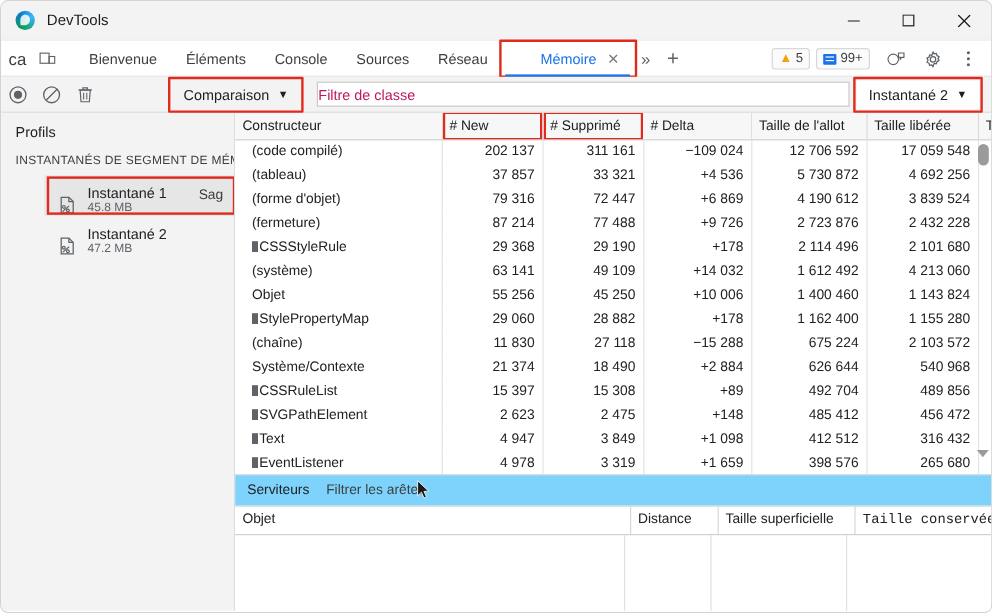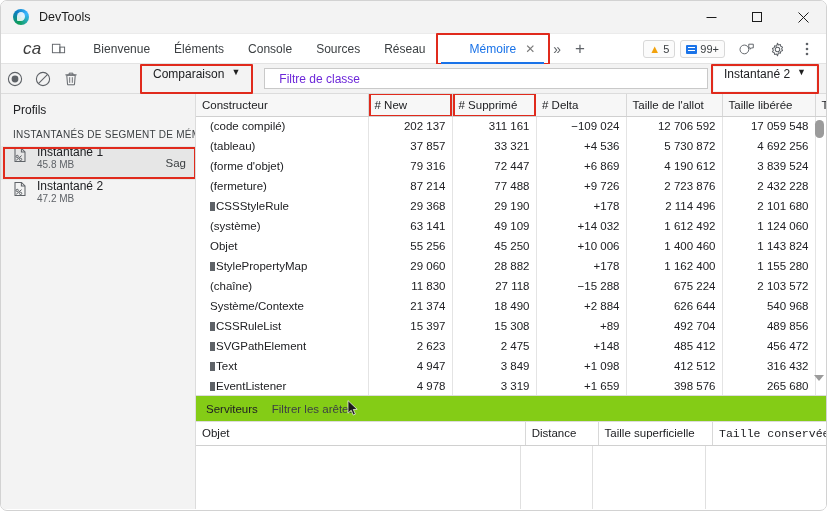--- a/index.html
+++ b/index.html
@@ -68,25 +68,24 @@
   
   .tabstrip {
     height: 30px;
     background: #ffffff;
     display: flex;
     align-items: center;
     border-bottom: 1px solid #e3e3e3;
     position: relative;
   }
   .dock-clip {
-    font-size: 17px;
+    font-size: 14px;
     color: #3c3c3c;
-    margin-left: 22px;
+    margin-left: 6px;
     letter-spacing: .2px;
-    font-style: italic;
   }
   .icon-btn {
     width: 26px; height: 24px;
     display: flex; align-items: center; justify-content: center;
     color: #5f6368;
     margin-left: 4px;
   }
   .tabs {
     display: flex;
     align-items: stretch;
@@ -177,41 +176,41 @@
     width: 28px; height: 26px;
     display: flex; align-items: center; justify-content: center;
     color: #5f6368;
   }
   .redbox {
     border: 2px solid #e02a1c;
     border-radius: 1px;
   }
   .select-ctl {
     height: 22px;
-    display: flex; 
+    display: flex; align-items: center;
     padding: 0 6px;
     font-size: 12px;
     color: #202124;
     background: #f3f3f3;
     white-space: nowrap;
   }
   .caret {
     margin-left: 7px;
     font-size: 9px;
     color: #1f1f1f;
   }
   .filterbox {
     height: 21px;
     flex: 1;
     background: #ffffff;
     border: 1px solid #c9c9c9;
     display: flex; align-items: center;
-    padding: 0 14px;
+    padding: 0 0;
     font-size: 12px;
-    color: #6d28d9;
+    color: #be185d;
     min-width: 0;
   }
 
   
   .body {
     display: flex;
     height: 415px;
   }
   .sidebar {
     width: 195px;
@@ -227,23 +226,24 @@
   }
   .sb-section {
     font-size: 10px;
     letter-spacing: .25px;
     color: #3c4043;
     padding: 4px 0 6px 12px;
     white-space: nowrap;
   }
   .snap {
     height: 34px;
-    display: flex; align-items: flex-start;
+    display: flex; align-items: flex-end;
     padding-left: 10px;
     position: relative;
+    margin-left: 36px;
   }
   .snap.selected { background: #e6e6e6; }
   .snap-icon {
     width: 18px; height: 18px;
     flex: 0 0 18px;
     margin-right: 8px;
     position: relative;
     color: #5f6368;
   }
   .snap-text { display: flex; flex-direction: column; justify-content: center; }
@@ -347,21 +347,21 @@
   
   .retain {
     flex: 1;
     display: flex;
     flex-direction: column;
     background: #ffffff;
     min-height: 0;
   }
   .retain-bar {
     height: 26px;
-    background: #84cc16;
+    background: #7dd3fc;
     display: flex; align-items: center;
     padding-left: 10px;
     border-bottom: 1px solid #dcdcdc;
     position: relative;
   }
   .retain-bar .lbl { font-size: 11.5px; color: #202124; margin-right: 14px; }
   table.retain-grid {
     border-collapse: collapse;
     table-layout: fixed;
     width: 100%;
@@ -658,21 +658,21 @@
                 <td class="num">2 114 496</td>
                 <td class="num">2 101 680</td>
                 <td class="num" style="border-right: 0px;">+12 816</td>
               </tr>
               <tr>
                 <td><span>(système)</span></td>
                 <td class="num">63 141</td>
                 <td class="num">49 109</td>
                 <td class="num">+14 032</td>
                 <td class="num">1 612 492</td>
-                <td class="num">1 124 060</td>
+                <td class="num">4 213 060</td>
                 <td class="num" style="border-right: 0px;">+399 432</td>
               </tr>
               <tr>
                 <td><span>Objet</span></td>
                 <td class="num">55 256</td>
                 <td class="num">45 250</td>
                 <td class="num">+10 006</td>
                 <td class="num">1 400 460</td>
                 <td class="num">1 143 824</td>
                 <td class="num" style="border-right: 0px;">+256 636</td>

